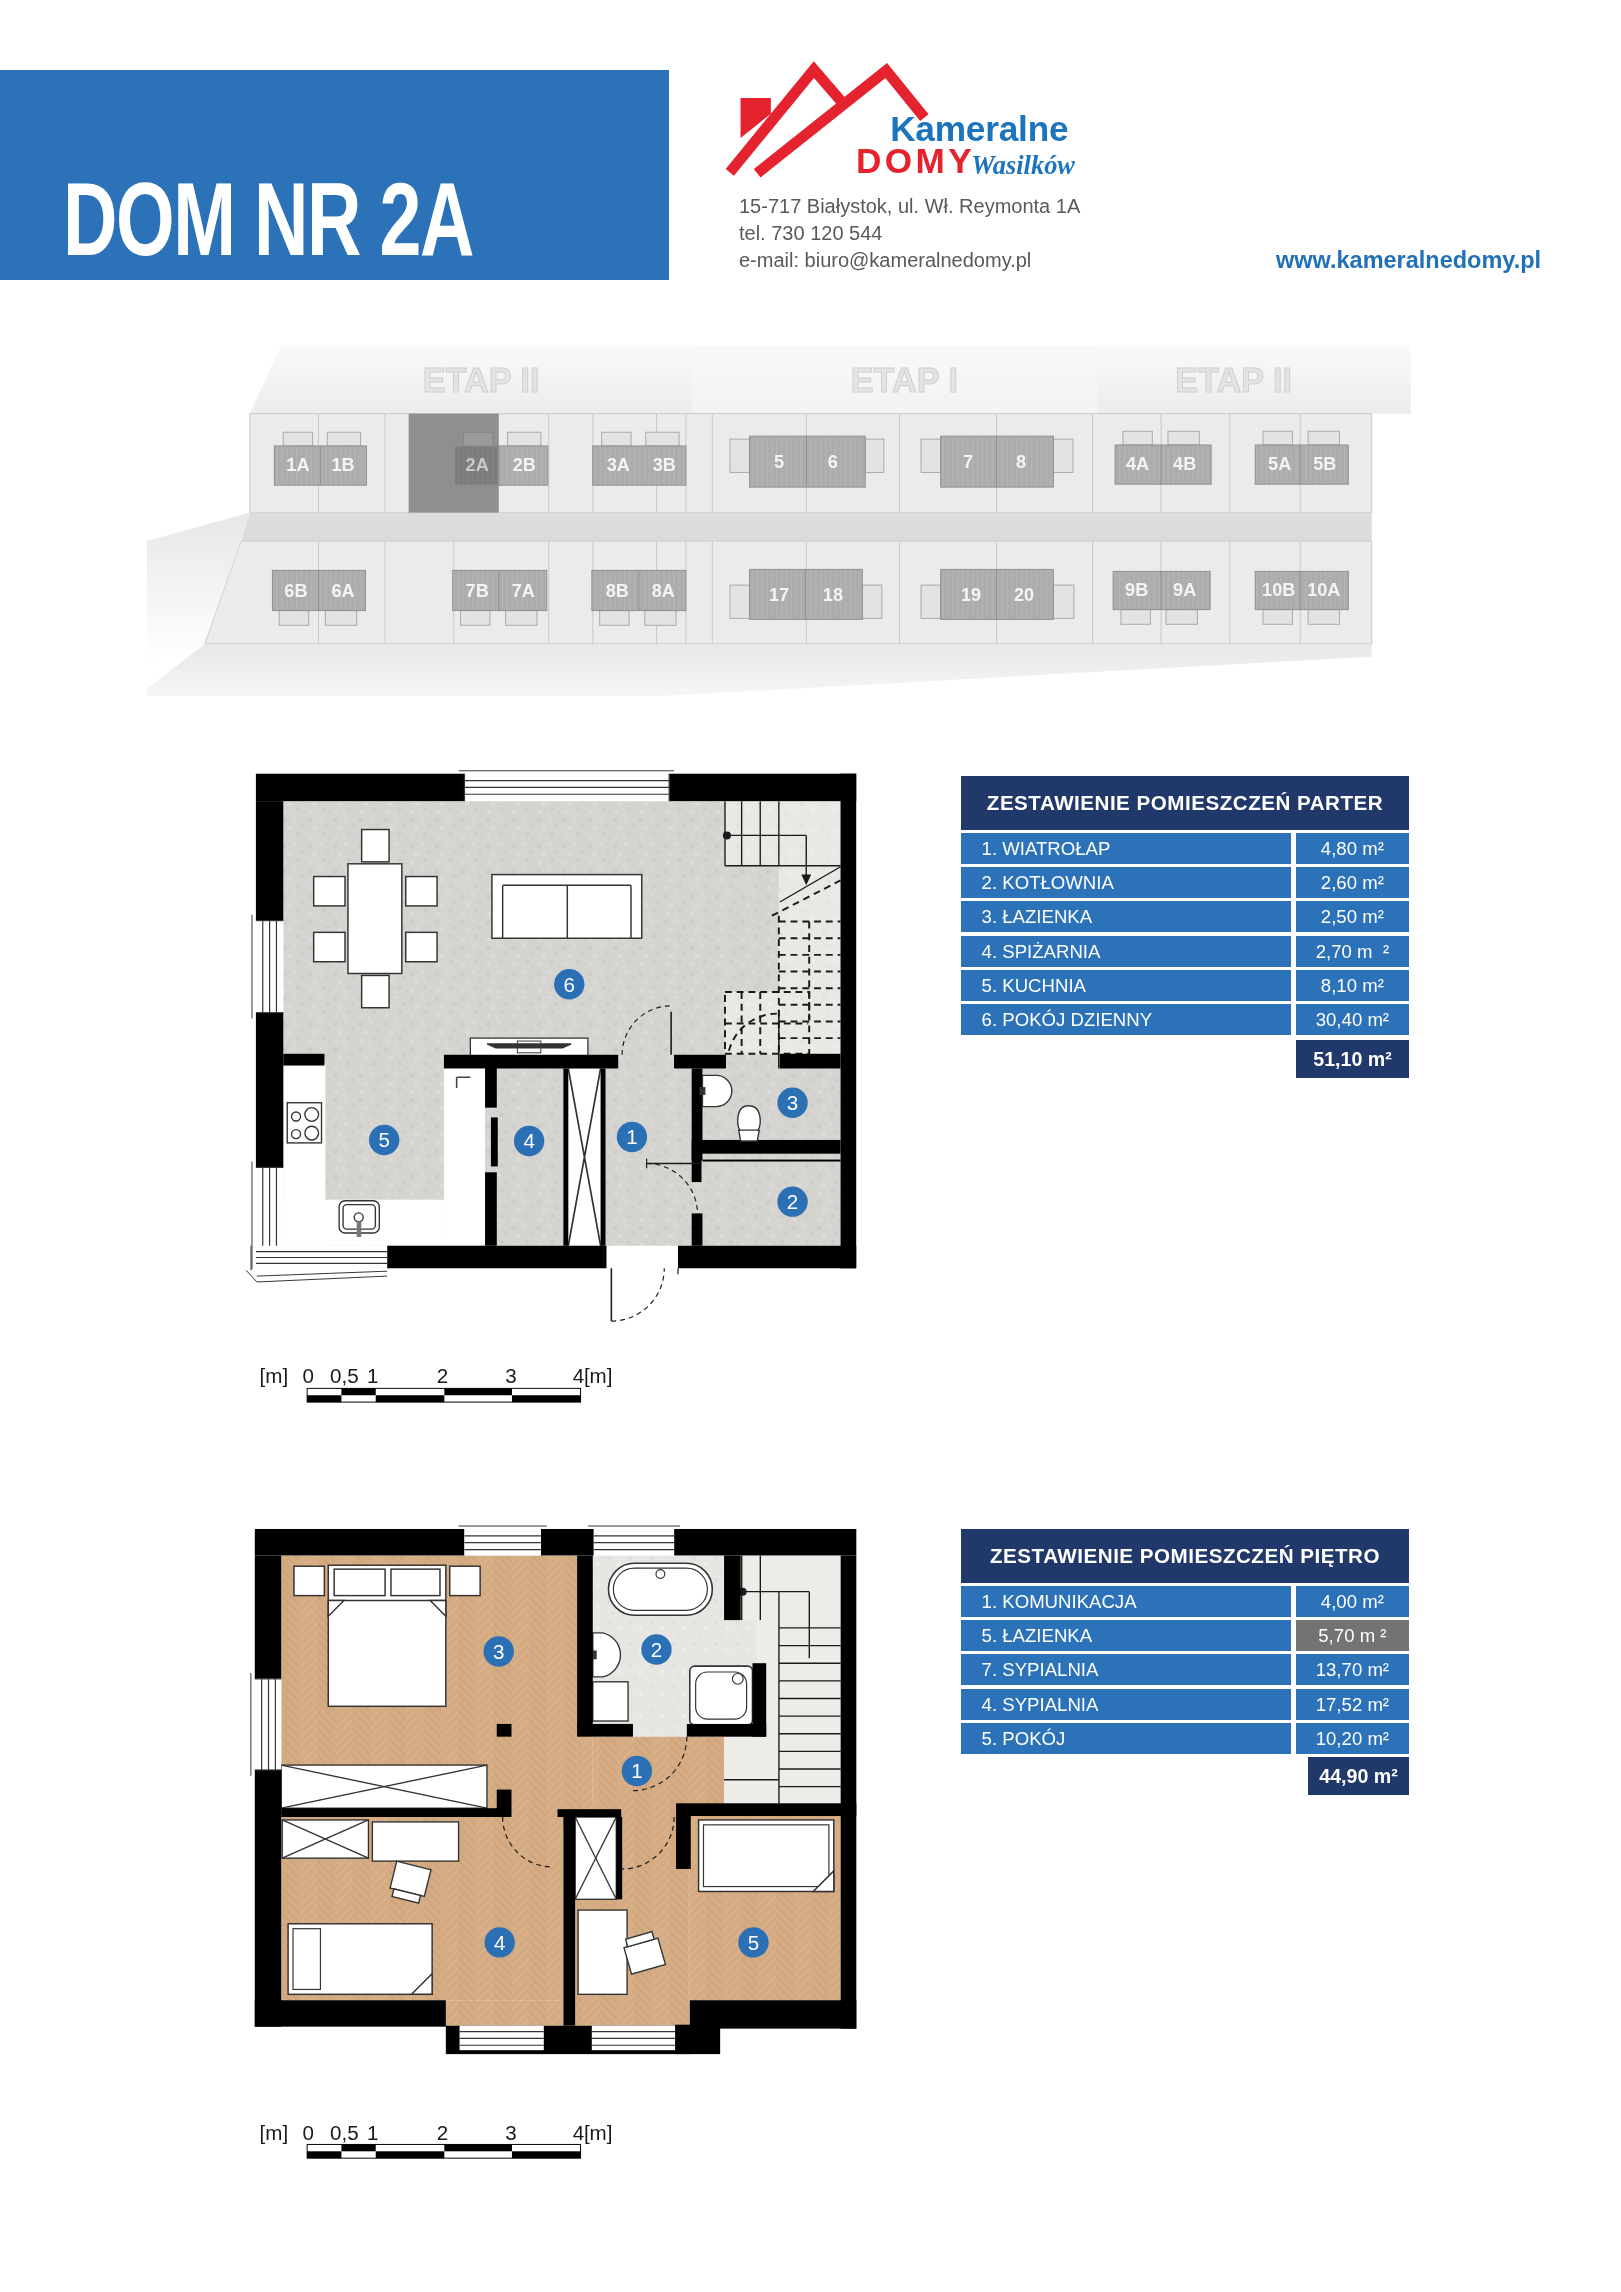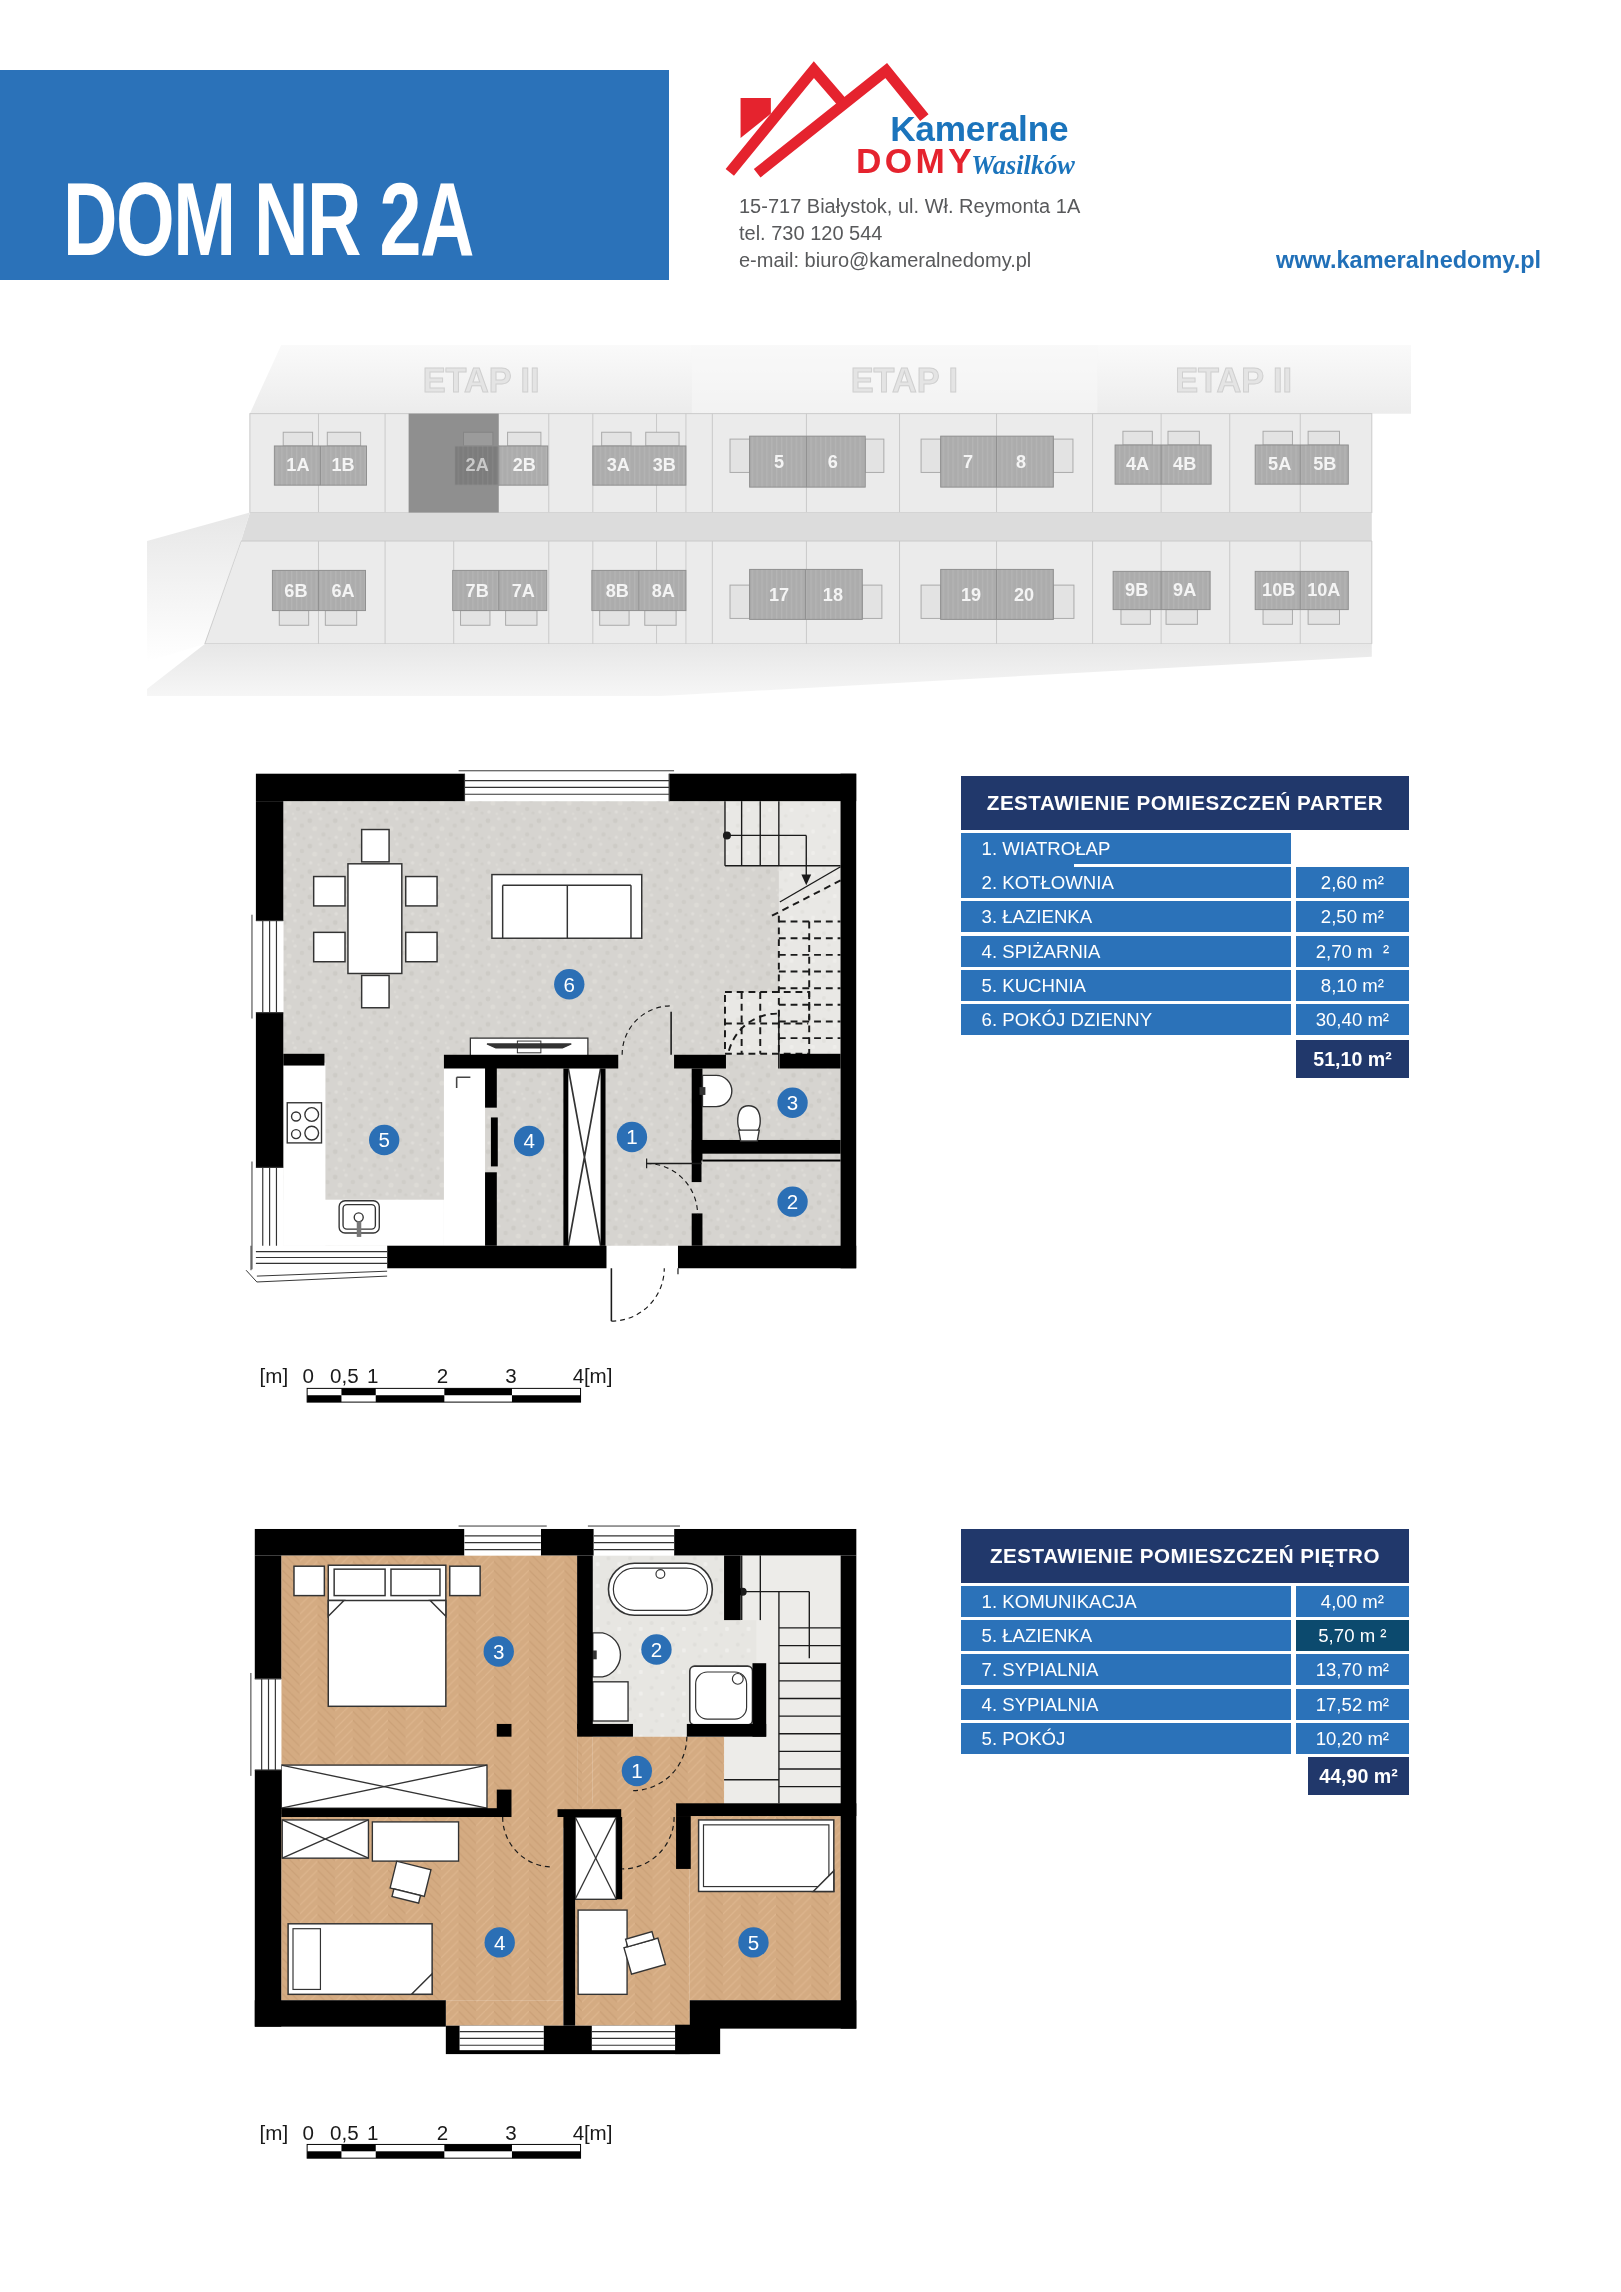--- a/index.html
+++ b/index.html
@@ -454,21 +454,21 @@
       <text x="809" y="1132.5" fill="#fff">3</text>
 
   <circle cx="809" cy="1226" r="15.5" fill="#2B6FB5"></circle>
       <text x="809" y="1233.5" fill="#fff">2</text>
 </g>
 </svg>
 
 <div class="abs" style="left:961px;top:776px;width:448px;">
   <div style="background:#21386B;color:#fff;font-weight:bold;font-size:20.6px;height:54px;line-height:54px;text-align:center;letter-spacing:0.5px;">ZESTAWIENIE POMIESZCZEŃ PARTER</div>
 
-  <div style="margin-top:2.9px;height:31px;display:flex;color:#fff;font-size:18.6px;flex-direction:column;">
+  <div style="margin-top:2.9px;height:31px;display:flex;color:#fff;font-size:18.6px;">
     <div style="width:330px;background:#2B72B9;line-height:31px;padding-left:20.6px;box-sizing:border-box;">1. WIATROŁAP</div>
     <div style="width:4.9px;"></div>
     <div style="width:113px;background:#2B72B9;line-height:31px;text-align:center;">4,80 m²</div>
   </div>
 
   <div style="margin-top:3.3px;height:31px;display:flex;color:#fff;font-size:18.6px;">
     <div style="width:330px;background:#2B72B9;line-height:31px;padding-left:20.6px;box-sizing:border-box;">2. KOTŁOWNIA</div>
     <div style="width:4.9px;"></div>
     <div style="width:113px;background:#2B72B9;line-height:31px;text-align:center;">2,60 m²</div>
   </div>
@@ -783,21 +783,21 @@
 
   <div style="margin-top:2.9px;height:31px;display:flex;color:#fff;font-size:18.6px;">
     <div style="width:330px;background:#2B72B9;line-height:31px;padding-left:20.6px;box-sizing:border-box;">1. KOMUNIKACJA</div>
     <div style="width:4.9px;"></div>
     <div style="width:113px;background:#2B72B9;line-height:31px;text-align:center;">4,00 m²</div>
   </div>
 
   <div style="margin-top:3.3px;height:31px;display:flex;color:#fff;font-size:18.6px;">
     <div style="width:330px;background:#2B72B9;line-height:31px;padding-left:20.6px;box-sizing:border-box;">5. ŁAZIENKA</div>
     <div style="width:4.9px;"></div>
-    <div style="width:113px;background:#0c4a6e;line-height:31px;text-align:center;">5,70 m&nbsp;²</div>
+    <div style="width:113px;background:#737373;line-height:31px;text-align:center;">5,70 m&nbsp;²</div>
   </div>
 
   <div style="margin-top:3.3px;height:31px;display:flex;color:#fff;font-size:18.6px;">
     <div style="width:330px;background:#2B72B9;line-height:31px;padding-left:20.6px;box-sizing:border-box;">7. SYPIALNIA</div>
     <div style="width:4.9px;"></div>
     <div style="width:113px;background:#2B72B9;line-height:31px;text-align:center;">13,70 m²</div>
   </div>
 
   <div style="margin-top:3.3px;height:31px;display:flex;color:#fff;font-size:18.6px;">
     <div style="width:330px;background:#2B72B9;line-height:31px;padding-left:20.6px;box-sizing:border-box;">4. SYPIALNIA</div>

